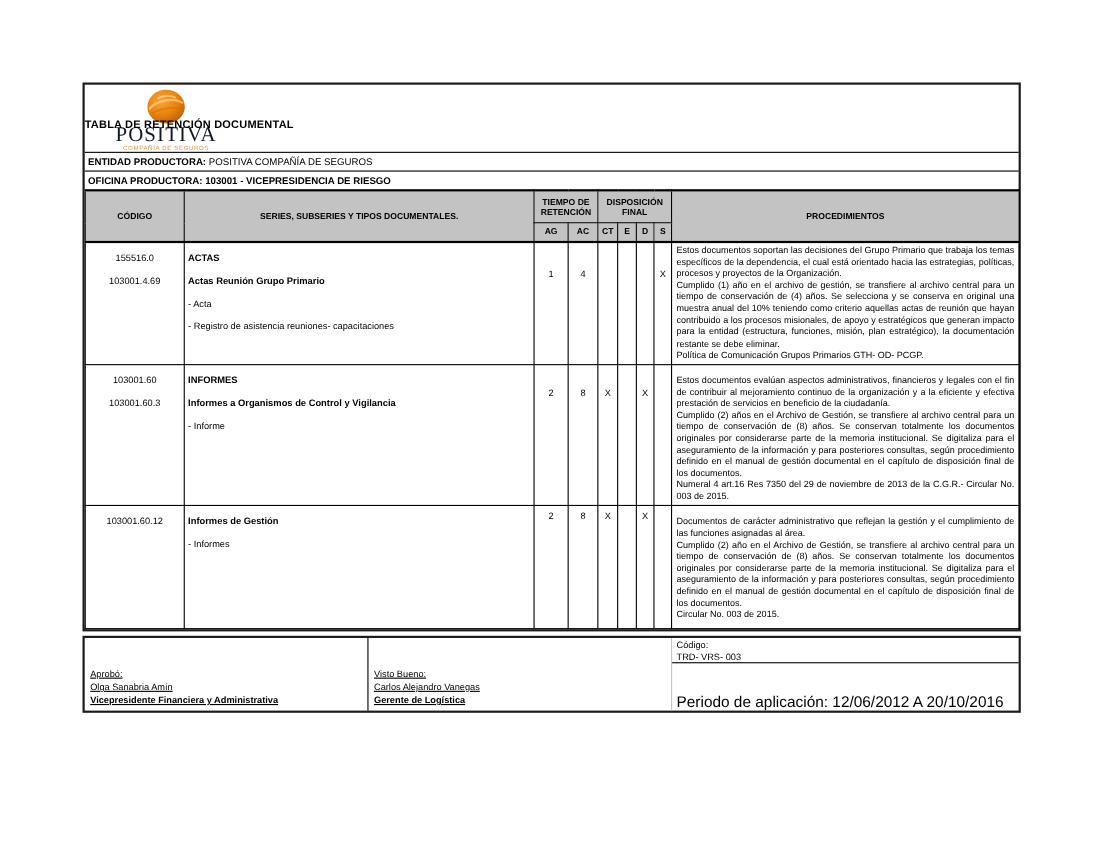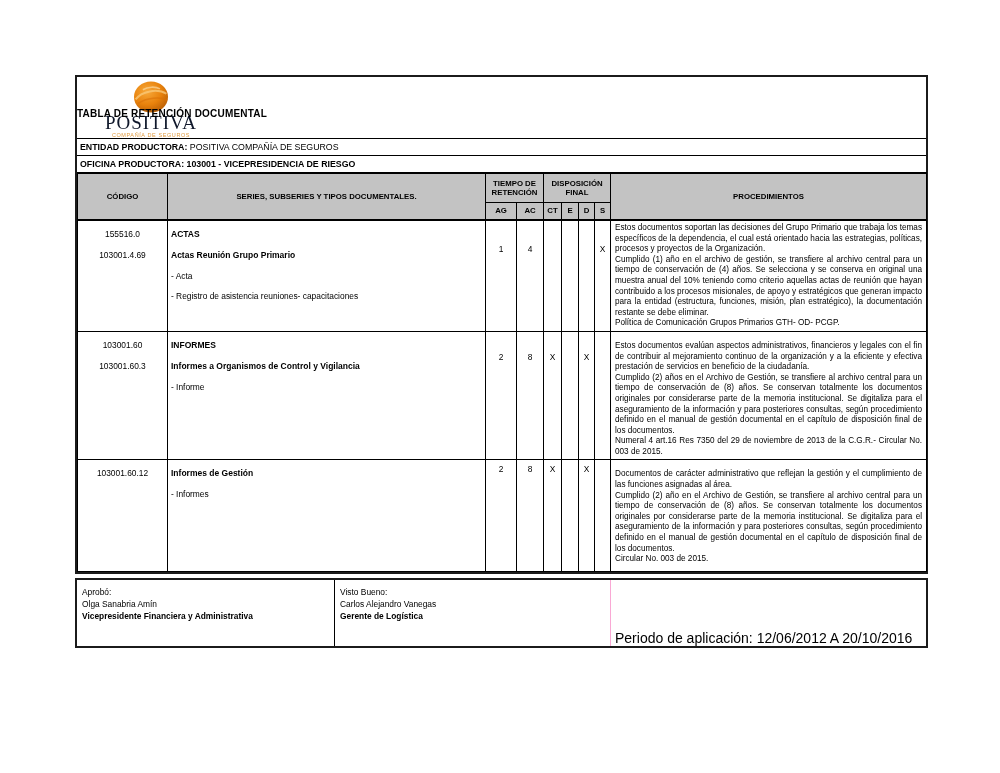--- a/index.html
+++ b/index.html
@@ -66,21 +66,21 @@
   .proc-text {
     font-size:8.2px; line-height:10.6px; text-align:justify;
     white-space:pre-line;
   }
 
   
   .footer-box {
     position:absolute; left:75px; top:578px; width:853px; height:70px;
     border:2px solid #1b1b1b; box-sizing:border-box; display:flex; background:#fff;
   }
-  .f-cell { box-sizing:border-box; padding:6px 0 0 5px; font-size:8.4px; line-height:12px; }
+  .f-cell { box-sizing:border-box; padding:26px 0 0 5px; font-size:8.4px; line-height:12px;text-decoration:underline; }
   .f-aprobo { width:258px; border-right:1px solid #000; }
   .f-visto  { width:276px; border-right:1px solid #f9a8d4; }
   .f-right  { flex:1; display:flex; flex-direction:column; }
   .f-codigo {
     height:23px; box-sizing:border-box; border-bottom:1px solid #000;
     padding:1px 0 0 4px; font-size:8.4px; line-height:10.5px;
   }
   .f-periodo { flex:1; display:flex; align-items:flex-end; padding-left:4px; font-size:14px; }
 </style>
 </head>
@@ -216,17 +216,21 @@
     <div>Aprobó:</div>
     <div>Olga Sanabria Amín</div>
     <div class="b">Vicepresidente Financiera y Administrativa</div>
   </div>
   <div class="f-cell f-visto">
     <div>Visto Bueno:</div>
     <div>Carlos Alejandro Vanegas</div>
     <div class="b">Gerente de Logística</div>
   </div>
   <div class="f-right">
+    <div class="f-codigo">
+      <div>Código:</div>
+      <div>TRD- VRS- 003</div>
+    </div>
     <div class="f-periodo">
       <span>Periodo de aplicación: 12/06/2012 A 20/10/2016</span>
     </div>
   </div>
 </div>
 
 </body></html>

